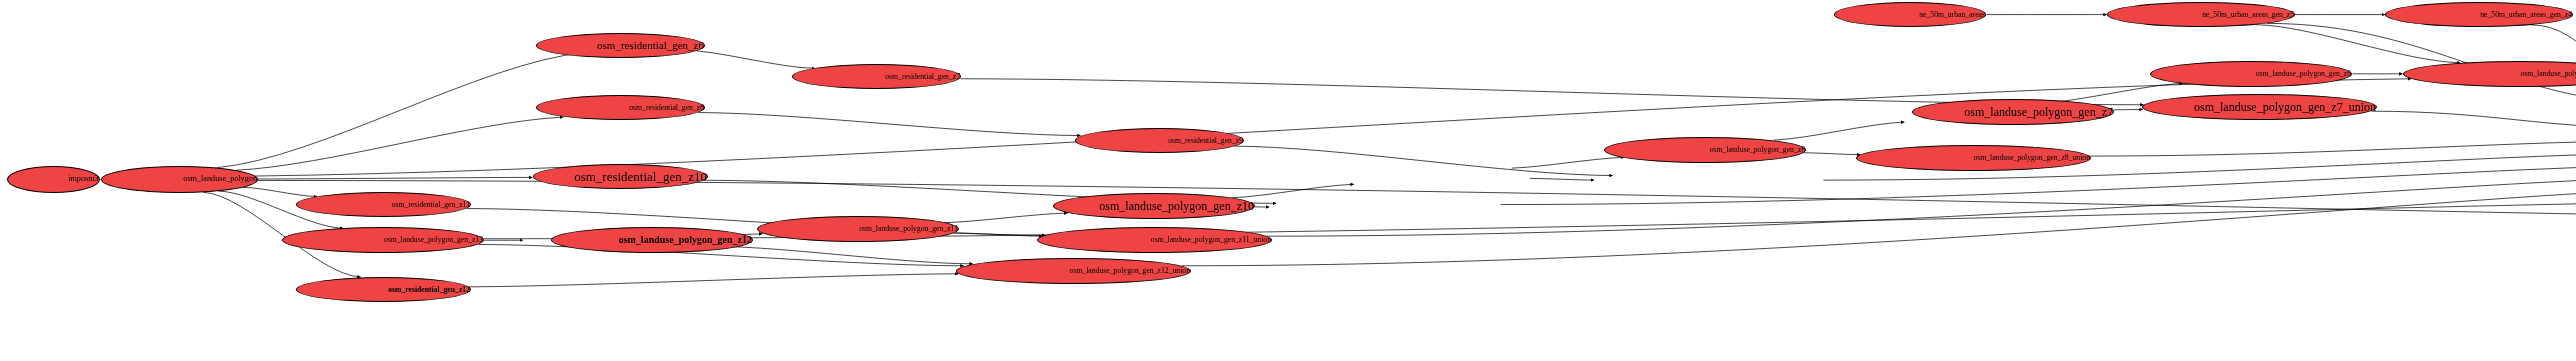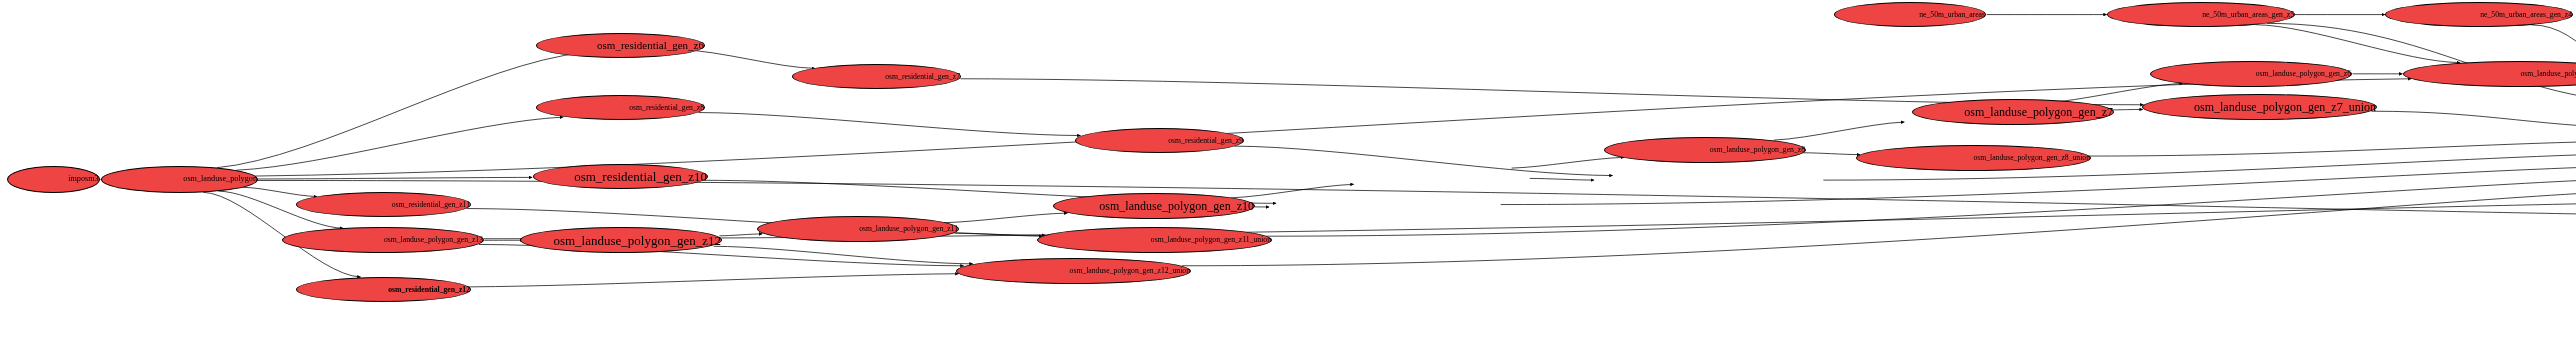--- a/index.html
+++ b/index.html
@@ -135,21 +135,21 @@
       </div>
       <div class="node" style="left: 296px; top: 192px; width: 175px; height: 25px; font-size: 7.7px;">
         <span class="node-label">osm_residential_gen_z11</span>
       </div>
       <div class="node" style="left: 296px; top: 277px; width: 175px; height: 25px; font-size: 7.7px; font-weight: bold;">
         <span class="node-label">osm_residential_gen_z12</span>
       </div>
       <div class="node" style="left: 282px; top: 227px; width: 202px; height: 26px; font-size: 7.7px;">
         <span class="node-label">osm_landuse_polygon_gen_z13</span>
       </div>
-      <div class="node" style="left: 520px; top: 227px; width: 202px; height: 26px; font-size: 13px;">
+      <div class="node" style="left: 551px; top: 227px; width: 202px; height: 26px; font-size: 10px; font-weight: bold;">
         <span class="node-label">osm_landuse_polygon_gen_z12</span>
       </div>
       <div class="node" style="left: 757px; top: 216px; width: 202px; height: 26px; font-size: 7.7px;">
         <span class="node-label">osm_landuse_polygon_gen_z11</span>
       </div>
       <div class="node" style="left: 956px; top: 258px; width: 235px; height: 26px; font-size: 7.7px;">
         <span class="node-label">osm_landuse_polygon_gen_z12_union</span>
       </div>
       <div class="node" style="left: 1037px; top: 227px; width: 235px; height: 26px; font-size: 7.7px;">
         <span class="node-label">osm_landuse_polygon_gen_z11_union</span>

